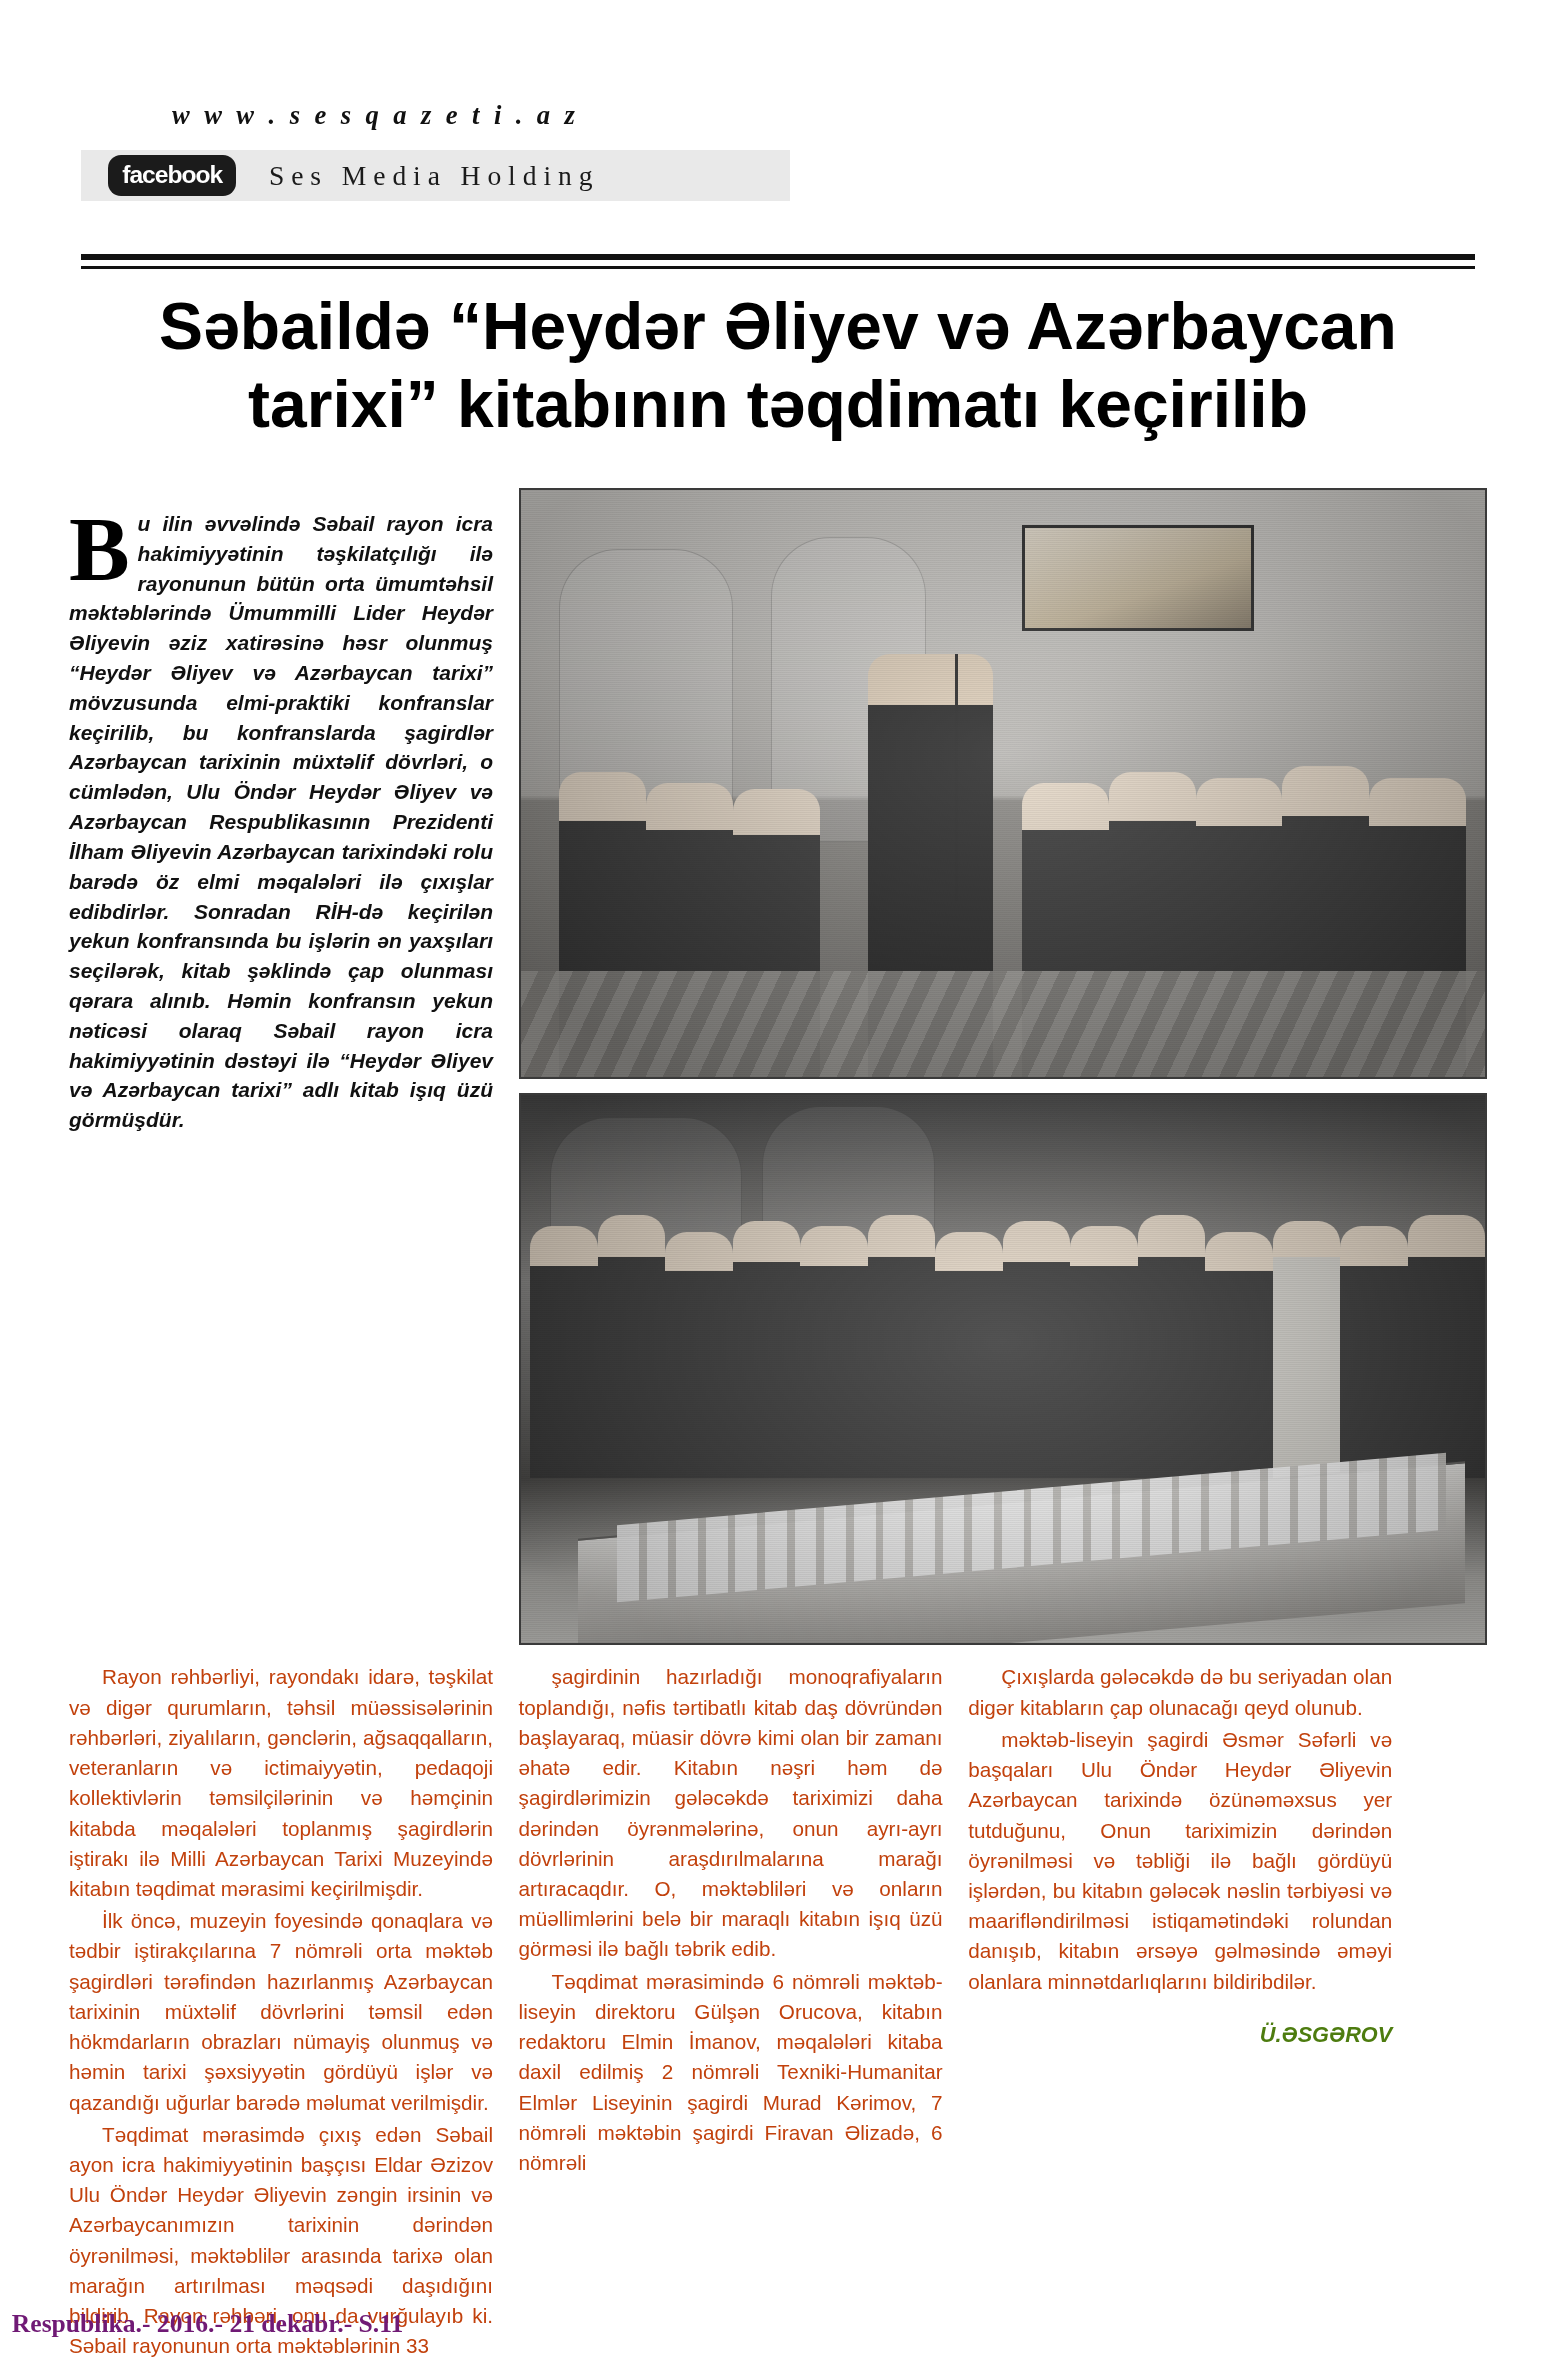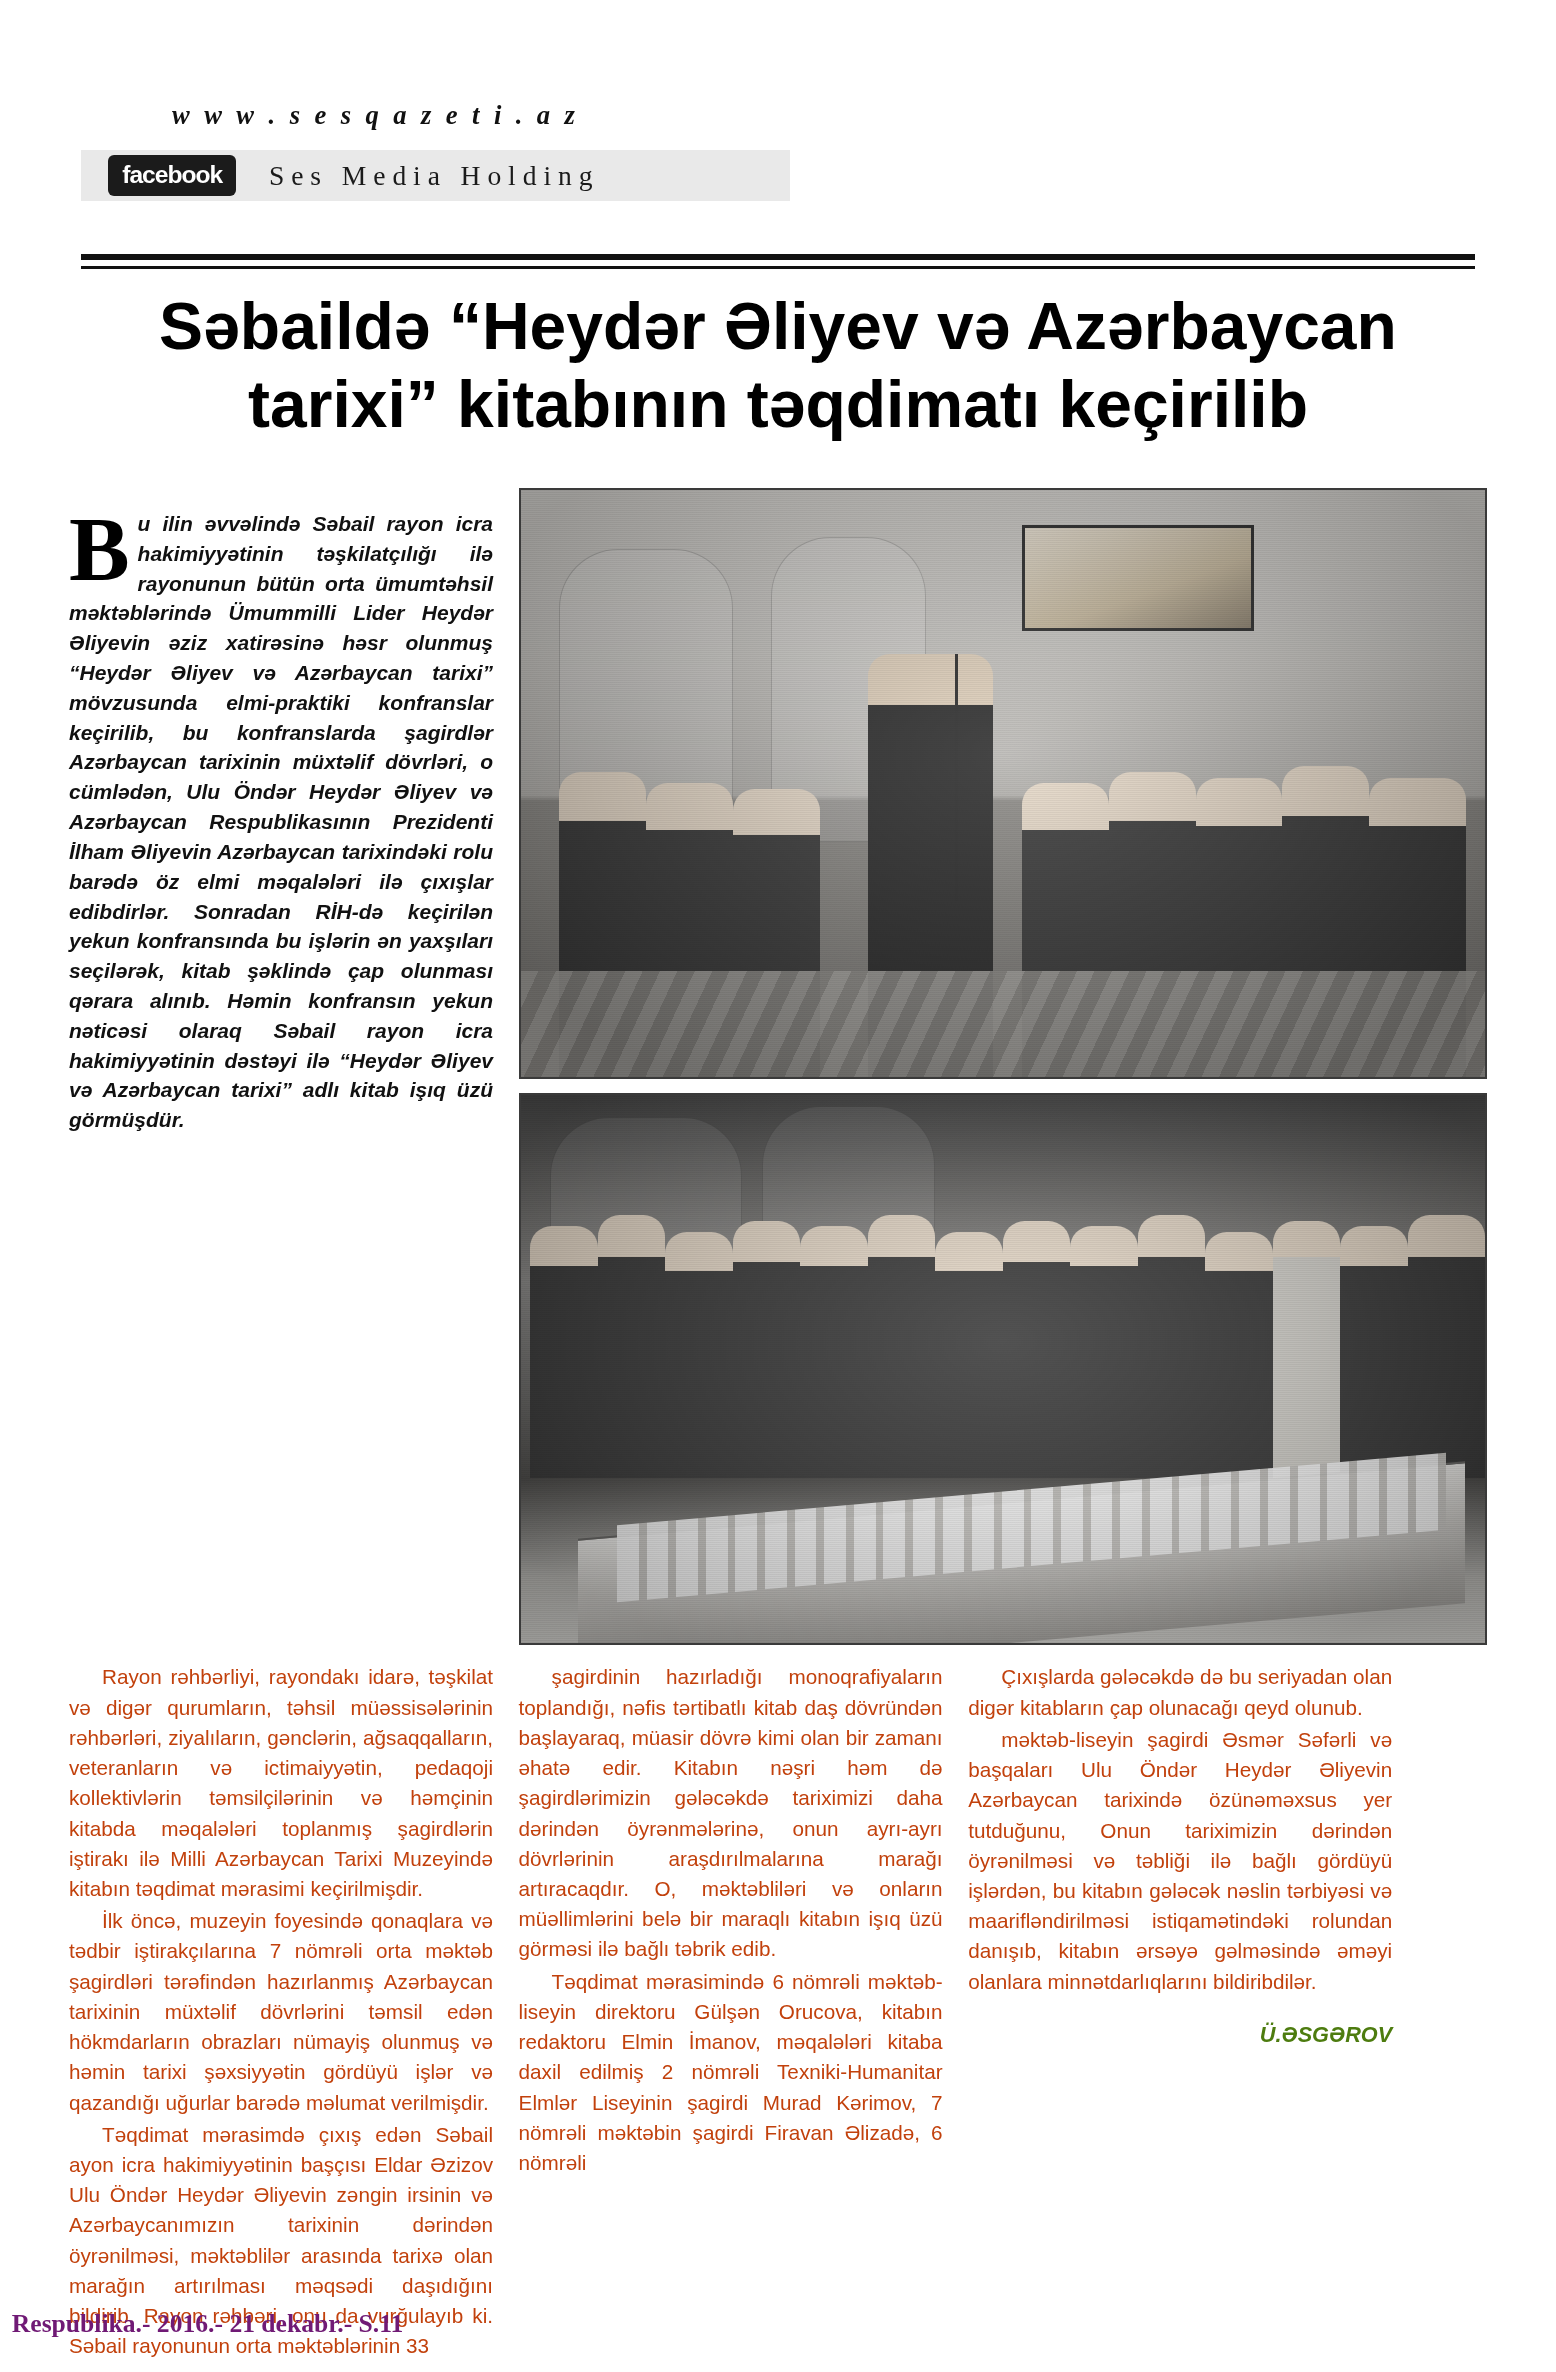--- a/index.html
+++ b/index.html
@@ -50,21 +50,21 @@
   }
   .fb-badge {
     background: #1b1b1b;
     color: #fff;
     font-family: "Liberation Sans", sans-serif;
     font-weight: bold;
     font-size: 24.6px;
     padding: 5.9px 13.8px 7.9px 13.8px;
     margin-left: 27.6px;
     letter-spacing: -1px;
-    border-radius: 6px;
+    border-radius: 13px;
   }
   .holding-name {
     margin-left: 33px;
     font-family: "Liberation Serif", serif;
     font-size: 27.6px;
     letter-spacing: 6.9px;
     color: #1b1b1b;
   }
   .logo {
     position: absolute;

